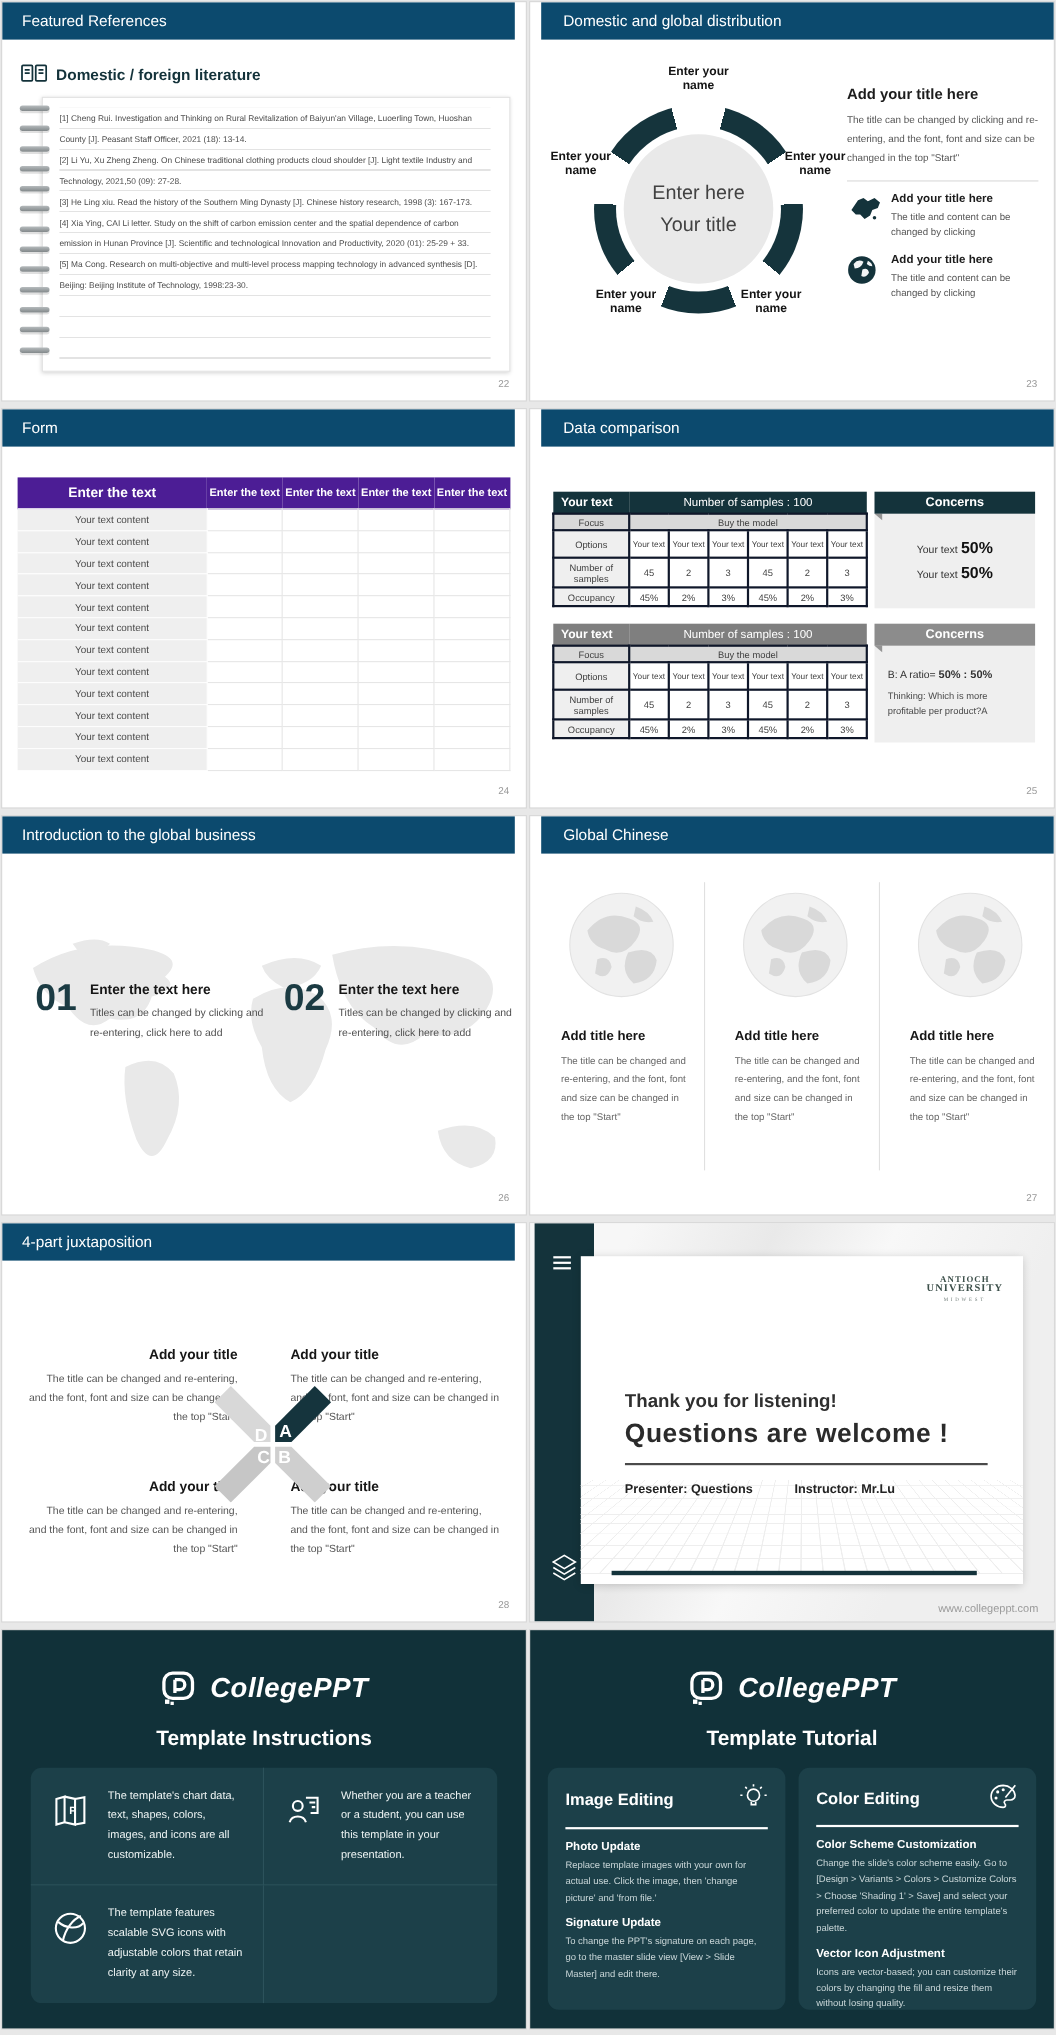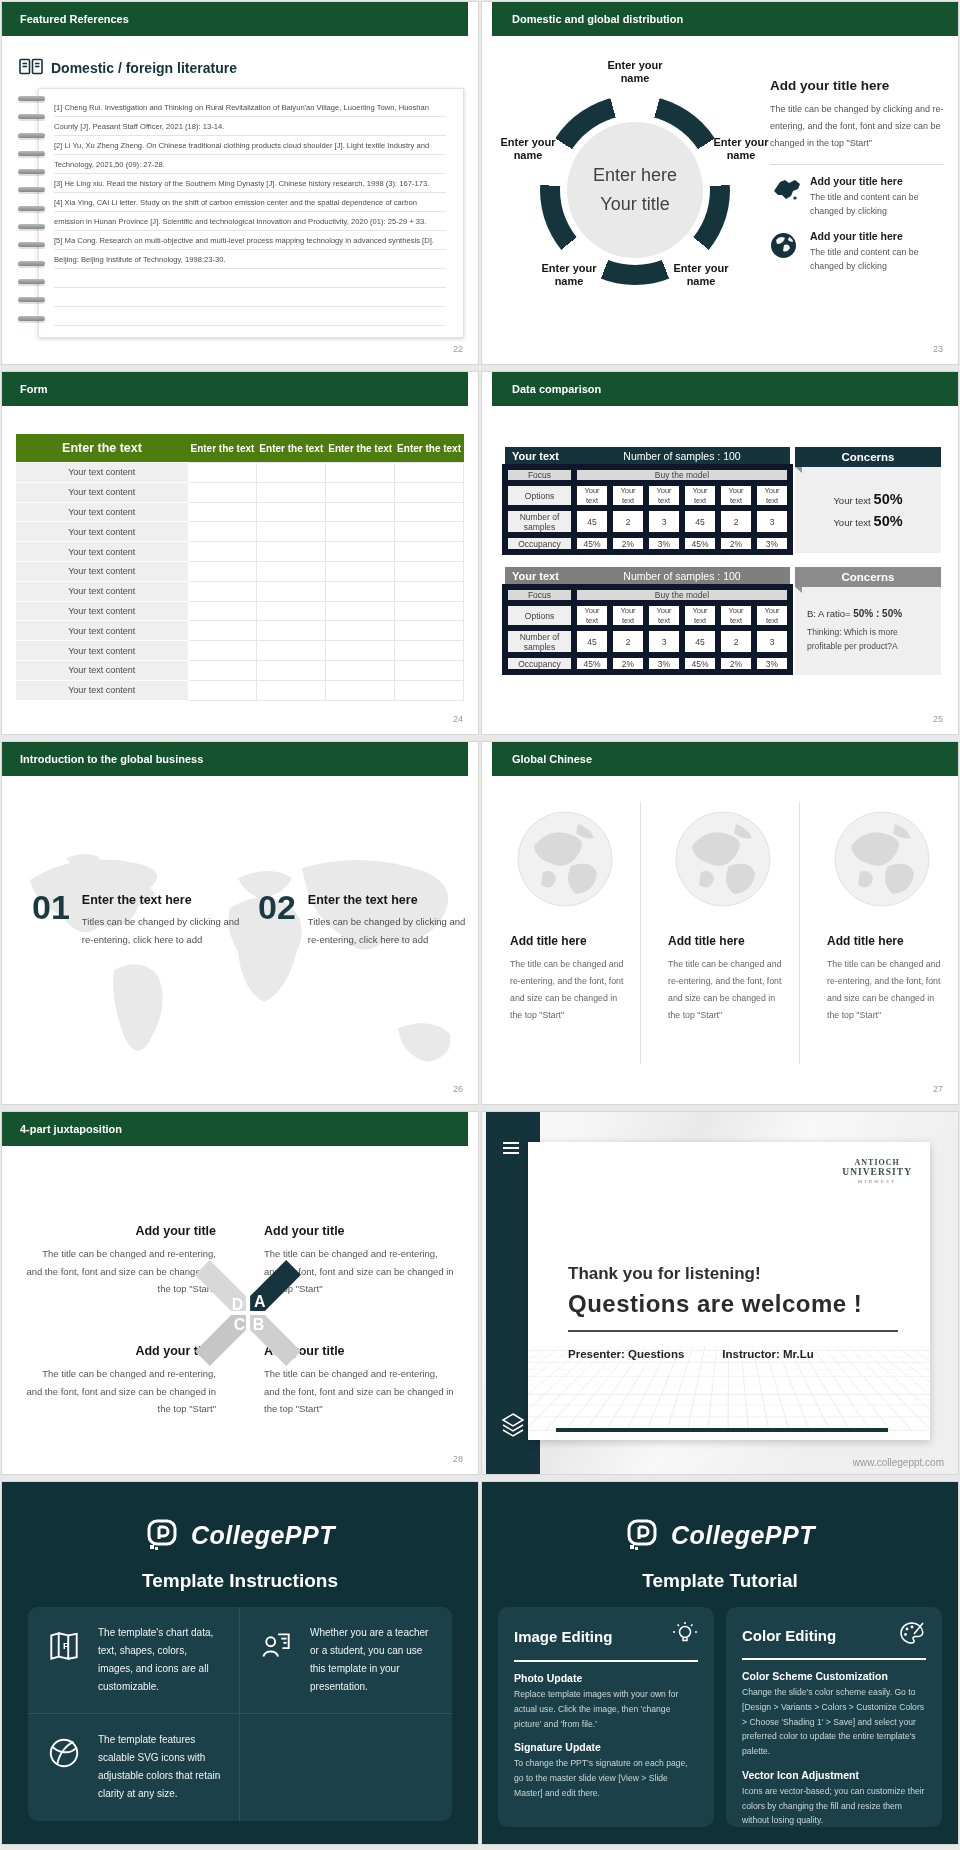--- a/index.html
+++ b/index.html
@@ -1,19 +1,19 @@
 <!DOCTYPE html>
 <html><head>
 <meta charset="utf-8">
 <style>
   html,body{margin:0;padding:0;}
   body{background:#dcdcdc;font-family:"Liberation Sans",sans-serif;}
   .page{position:relative;width:960px;height:1850px;background:#e8e8e8;overflow:hidden;}
   .slide{position:absolute;width:476px;height:362px;background:#fff;box-shadow:0 0 0 1px rgba(0,0,0,.07);overflow:hidden;}
-  .hdr{position:absolute;top:0;height:34px;background:#14532d;color:#fff;font-weight:bold;font-size:11px;line-height:34px;white-space:nowrap;}
+  .hdr{position:absolute;top:0;height:34px;background:#0c4a6e;color:#fff;font-weight:normal;font-size:14px;line-height:34px;white-space:nowrap;}
   .hdr.left{left:0;width:466px;padding-left:18px;box-sizing:border-box;}
   .hdr.right{right:0;width:466px;padding-left:20px;box-sizing:border-box;}
   .pageno{position:absolute;right:15px;bottom:10px;font-size:9px;color:#9a9a9a;}
   
   .sec-title{position:absolute;left:17px;top:56px;display:flex;align-items:center;gap:8px;color:#13323a;font-weight:bold;font-size:14px;}
   .notebook{position:absolute;left:36px;top:86px;width:424px;height:248px;background:#fff;border:1px solid #e2e2e2;box-shadow:0 1px 4px rgba(0,0,0,.18);}
   .ruled{position:absolute;left:52px;top:96px;width:392px;height:230px;background:repeating-linear-gradient(to bottom,transparent 0 18px,#e3e3e3 18px 19px);}
   .ruled p{margin:0;font-size:7.6px;line-height:19px;color:#4c4c4c;}
   .rings{position:absolute;left:16px;top:94px;}
   .rings span{display:block;width:27px;height:5px;margin:0 0 13.3px 0;background:linear-gradient(#b6bbbd,#82888a);border-radius:3px;box-shadow:0 2px 0 rgba(0,0,0,.12);}
@@ -27,27 +27,27 @@
   .r-col{position:absolute;left:288px;top:76px;width:174px;}
   .r-col h3{margin:0 0 8px 0;font-size:13.5px;color:#1c1c1c;}
   .r-col .body{font-size:9px;color:#555;line-height:1.9;}
   .r-col hr{border:none;border-top:1px solid #d9d9d9;margin:12px 0 10px;}
   .r-item{display:flex;margin-bottom:12px;}
   .r-item .ric{width:40px;flex:0 0 40px;padding-top:2px;}
   .r-item h4{margin:0 0 3px 0;font-size:10.5px;color:#1c1c1c;}
   .r-item p{margin:0;font-size:8.8px;color:#555;line-height:1.6;}
   
   table.form{position:absolute;left:14px;top:62px;width:448px;border-collapse:collapse;table-layout:fixed;}
-  table.form th{background:#4d7c0f;color:#fff;height:26px;font-size:10px;}
+  table.form th{background:#4c1d95;color:#fff;height:26px;font-size:10px;}
   table.form th.first{width:170px;font-size:12.5px;}
   table.form td{height:18.8px;border:1px solid #e6e6e6;font-size:9px;color:#4a4a4a;text-align:center;padding:0;}
   table.form td.lab{background:#efefef;border:1px solid #fdfdfd;border-left:none;}
   
   table.cmp{position:absolute;left:20px;width:285px;border-collapse:collapse;table-layout:fixed;}
-  table.cmp td{border:6px solid #0f172a;text-align:center;padding:0 2px;color:#3f3f3f;background:#fff;}
+  table.cmp td{border:2px solid #0f172a;text-align:center;padding:0 2px;color:#3f3f3f;background:#fff;}
   table.cmp .h1{color:#fff;font-weight:bold;font-size:11px;text-align:left;padding-left:7px;border:none;}
   table.cmp .h2{color:#fff;font-size:10.5px;border:none;}
   table.cmp.dark .h1,table.cmp.dark .h2{background:#14333b;}
   table.cmp.gray .h1,table.cmp.gray .h2{background:#7f7f7f;}
   table.cmp .focus td{background:#d9d9d9;font-size:8.5px;}
   table.cmp td.lab{background:#efefef;font-size:8.5px;}
   table.cmp td.opt{font-size:7.5px;line-height:1.25;}
   table.cmp td.val{font-size:8.5px;}
   .concern{position:absolute;left:313px;width:146px;}
   .concern .chead{position:relative;height:20px;color:#fff;font-weight:bold;font-size:11.5px;text-align:center;line-height:20px;}

